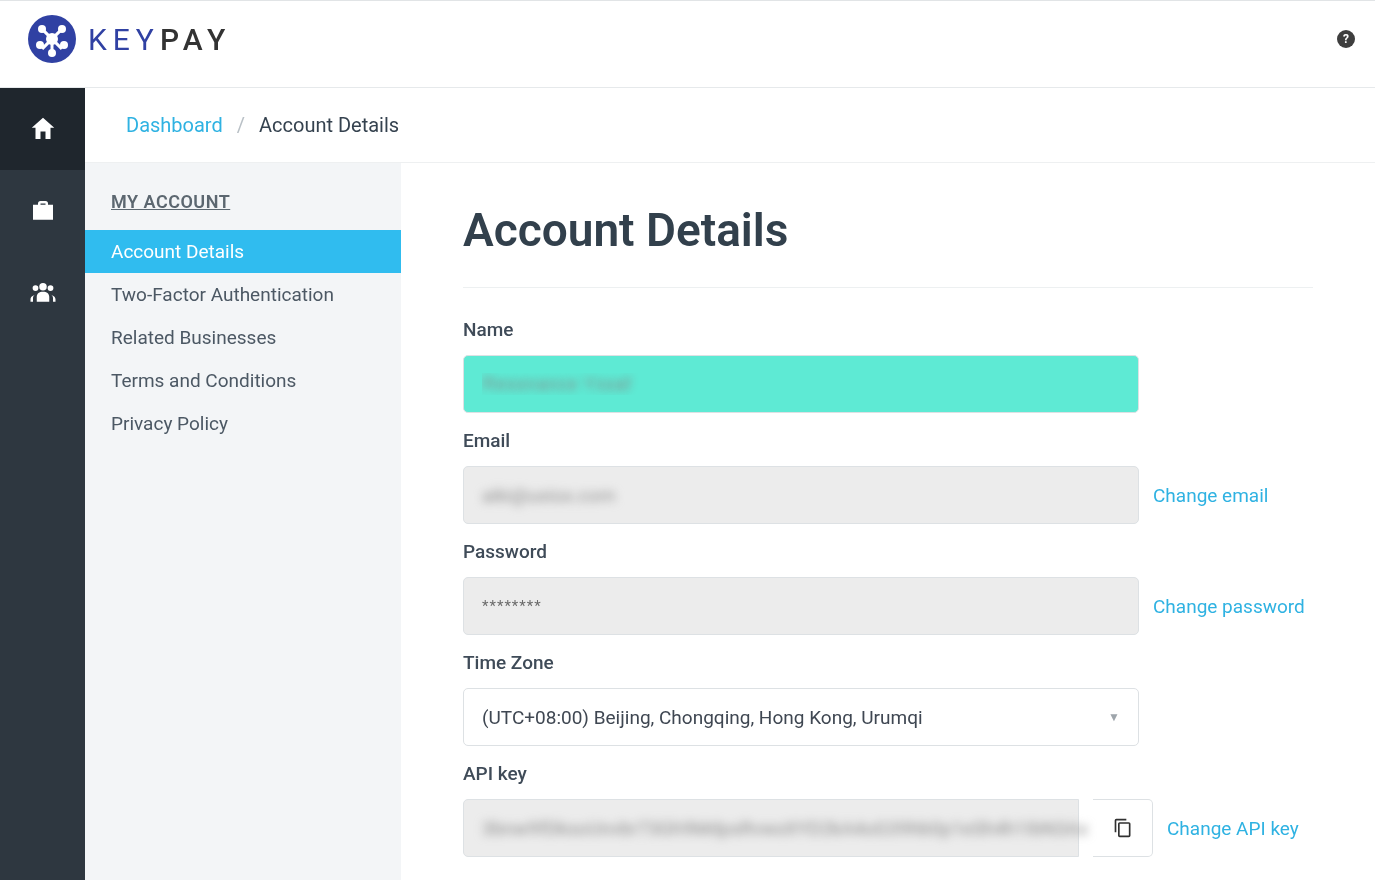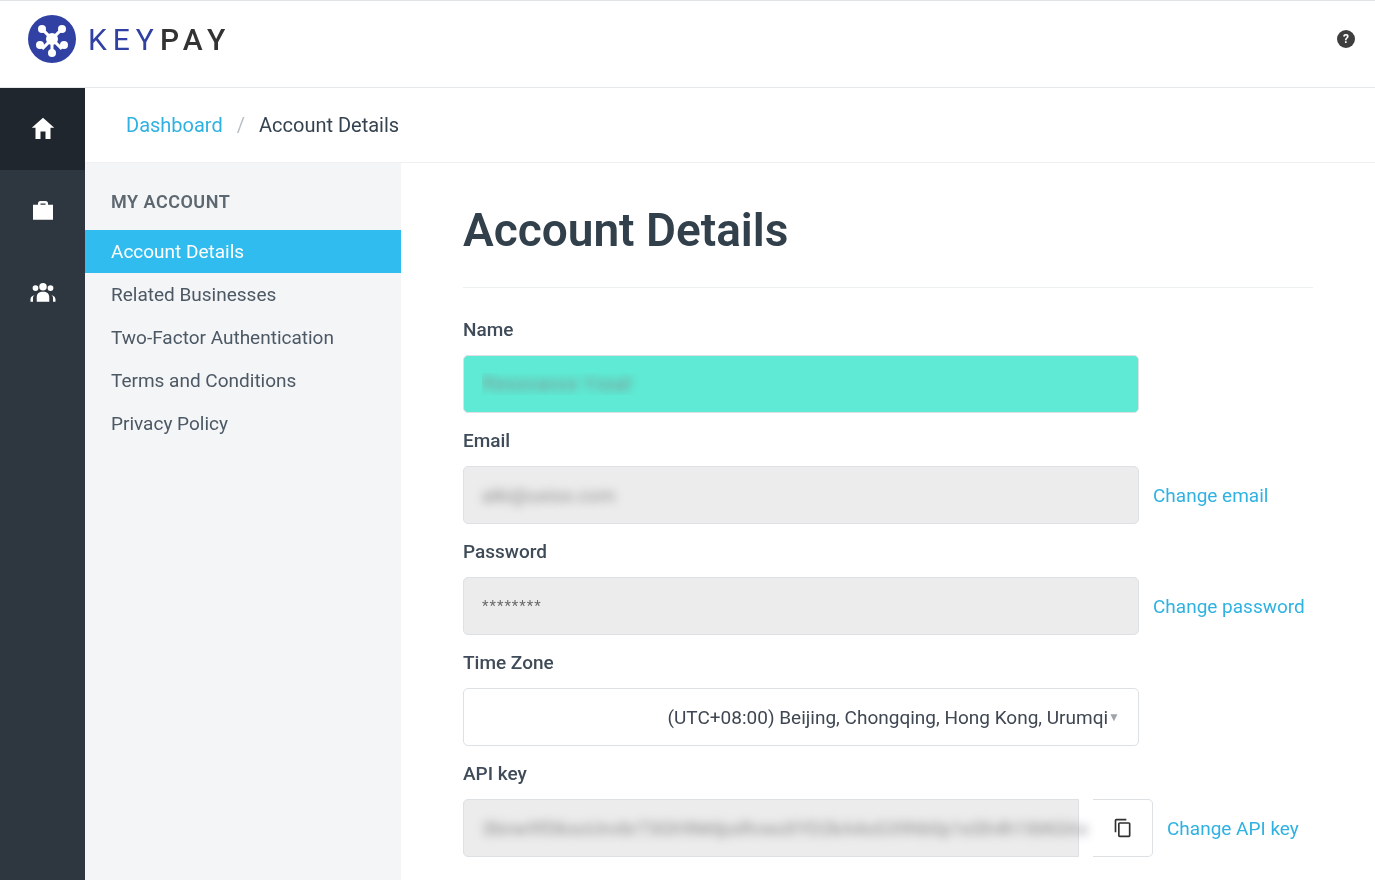--- a/index.html
+++ b/index.html
@@ -50,20 +50,21 @@
     padding: 0 41px; font-size: 20px; color: #35424f;
     border-bottom: 1px solid #eef0f1;
   }
   .breadcrumb a { color: #2fb2e2; text-decoration: none; }
   .breadcrumb .sep { color: #b9c0c6; }
   .main-row { flex: 1; display: flex; min-height: 0; }
   .sidemenu { width: 316px; background: #f3f5f7; padding-top: 28px; }
   .sidemenu-title {
     padding: 0 26px 18px 26px; color: #5c6770; font-size: 18px; letter-spacing: 0.5px;
     font-weight: 600;
+    text-decoration: underline;
   }
   .sidemenu-item {
     padding: 10px 26px; font-size: 19px; color: #4c5864; cursor: pointer;
   }
   .sidemenu-item.active { background: #30bcef; color: #fff; }
   .page {
     flex: 1; padding: 40px 62px 0 62px; overflow: hidden;
   }
   .page-title {
     font-size: 46px; font-weight: 600; color: #32404c; margin-bottom: 30px;
@@ -76,21 +77,21 @@
     width: 676px; height: 58px; border: 1px solid #dde1e4; border-radius: 5px;
     padding: 0 18px; font-size: 19px; color: #555;
     background: #5eead4;
   }
   .input.readonly { background: #ececec; color: #6b6b6b; }
   .blurred { filter: blur(5px); color: #8c8c8c; }
   .link { color: #2fb2e2; font-size: 19px; cursor: pointer; }
   .select {
     width: 676px; height: 58px; border: 1px solid #dde1e4; border-radius: 5px;
     padding: 0 18px; font-size: 19px; color: #3f4752;
-    background: #fff; display:flex; align-items:center; justify-content:flex-end;
+    background: #fff; display:flex; align-items:center; justify-content:space-between;
     cursor: pointer;
   }
   .select .caret { color: #9ea5ab; font-size: 12px; }
   .api-row .input { width: 616px; border-top-right-radius:0; border-bottom-right-radius:0; }
   .api-row .copy-btn {
     width: 60px; height: 58px; border: 1px solid #dde1e4; border-left: none;
     border-top-right-radius: 5px; border-bottom-right-radius: 5px;
     background: #fff; display: flex; align-items: center; justify-content: center;
     cursor: pointer; color:#313131;
   }
@@ -150,22 +151,22 @@
       <div class="breadcrumb">
         <a href="#">Dashboard</a>
         <span class="sep">/</span>
         <span>Account Details</span>
       </div>
 
       <div class="main-row">
         <div class="sidemenu">
           <div class="sidemenu-title">MY ACCOUNT</div>
           <div class="sidemenu-item active">Account Details</div>
+          <div class="sidemenu-item">Two-Factor Authentication</div>
           <div class="sidemenu-item">Related Businesses</div>
-          <div class="sidemenu-item">Two-Factor Authentication</div>
           <div class="sidemenu-item">Terms and Conditions</div>
           <div class="sidemenu-item">Privacy Policy</div>
         </div>
 
         <div class="page">
           <h1 class="page-title">Account Details</h1>
           <hr class="hr">
 
           <div class="field">
             <label class="field-label">Name</label>

